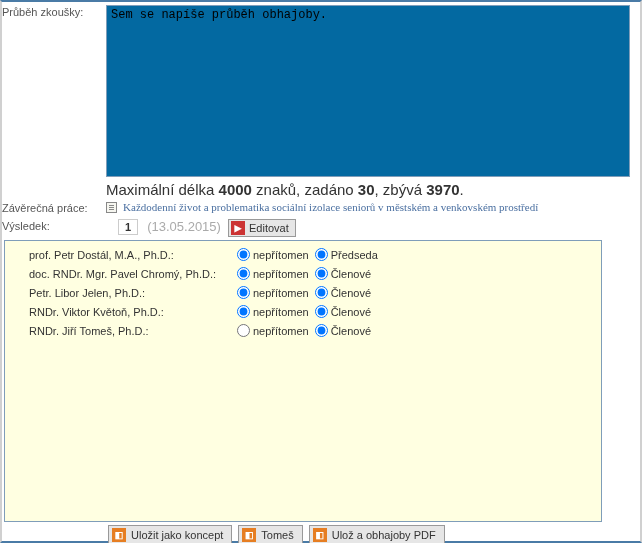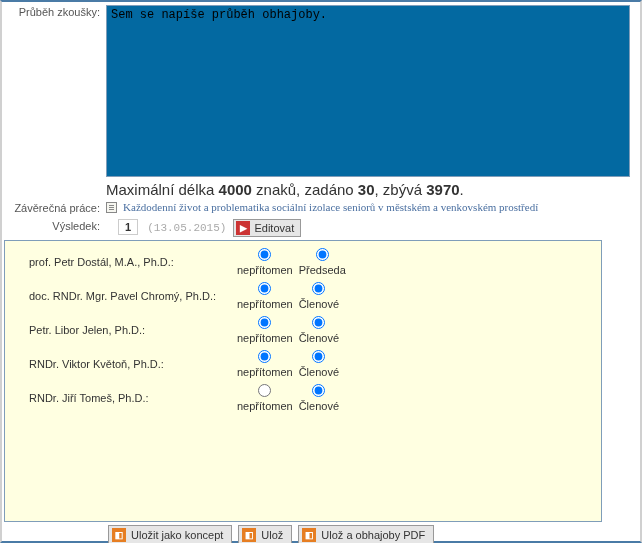--- a/index.html
+++ b/index.html
@@ -18,21 +18,21 @@
     border-left: 2px solid #d0d0d0;
     border-right: 2px solid #d0d0d0;
     position: relative;
   }
   .row {
     display: flex;
     align-items: flex-start;
   }
   .label-col {
     width: 102px;
-    text-align: right;
+    text-align: left;
     padding: 4px 4px 0 0;
     color: #555;
     flex-shrink: 0;
   }
   .value-col {
     flex: 1;
     padding: 3px 4px 0 2px;
   }
   .textarea {
     width: 524px;
@@ -80,23 +80,22 @@
     font-weight: bold;
     background: #fff;
     border: 1px solid #ccc;
     padding: 1px 6px;
     margin-right: 6px;
     min-width: 18px;
     text-align: center;
   }
   .result-date {
     color: #aaa;
-    font-size: 11px;
+    font-size: 13px;
     margin-right: 4px;
-    font-family: Liberation Mono, monospace;
   }
   .edit-btn {
     display: inline-flex;
     align-items: center;
     background: #e6e6e6;
     border: 1px solid #999;
     padding: 1px 6px 1px 2px;
     font-size: 11px;
     cursor: pointer;
     vertical-align: middle;
@@ -128,21 +127,20 @@
   }
   .member-name {
     width: 210px;
     padding-left: 2px;
   }
   .radio-grp {
     display: flex;
     align-items: center;
     gap: 3px;
     margin-right: 6px;
-    flex-direction: column;
   }
   .radio-grp label {
     cursor: pointer;
   }
   input[type=radio] {
     margin: 0;
     vertical-align: middle;
   }
   .bottom-btns {
     display: flex;
@@ -268,21 +266,21 @@
     </div>
   </div>
 
   <div class="bottom-btns">
     <span class="act-btn">
       <span class="sq-icon">◧</span>
       <span>Uložit jako koncept</span>
     </span>
     <span class="act-btn">
       <span class="sq-icon">◧</span>
-      <span>Ulož</span>
+      <span>Tomeš</span>
     </span>
     <span class="act-btn">
       <span class="sq-icon">◧</span>
       <span>Ulož a obhajoby PDF</span>
     </span>
   </div>
 
 </div>
 
 </body></html>

